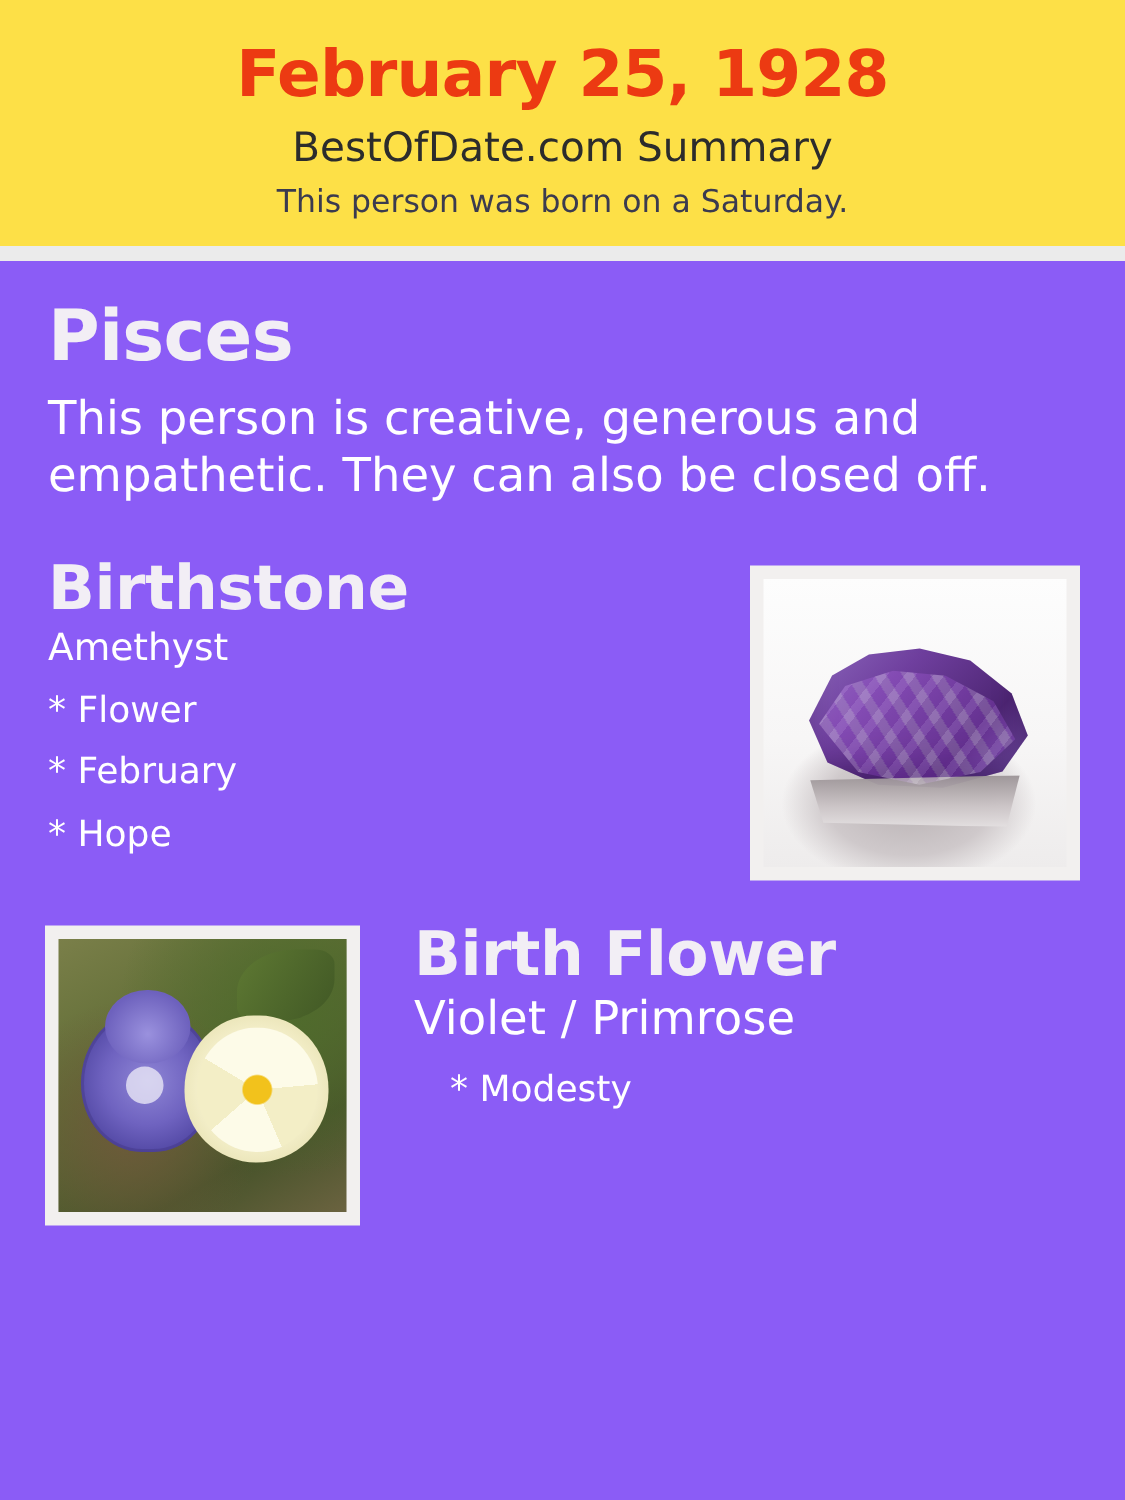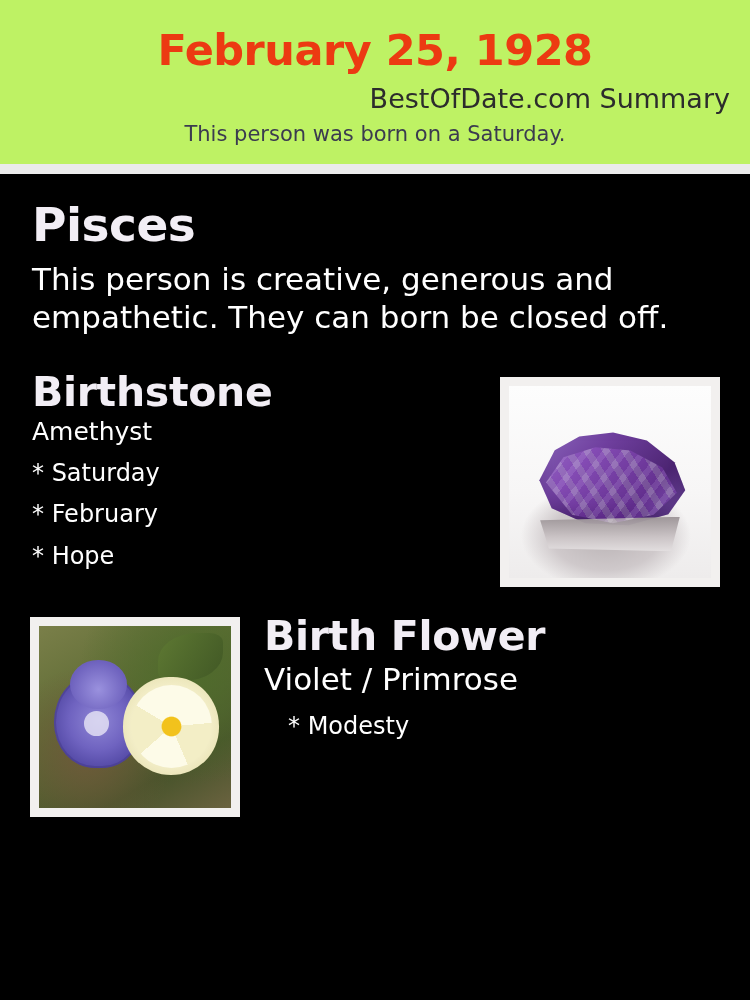--- a/index.html
+++ b/index.html
@@ -17,57 +17,56 @@
   .page {
     width: 750px;
     height: 1000px;
     position: relative;
     display: flex;
     flex-direction: column;
   }
 
   
   .header {
-    background: #bef264;
+    background: #fde047;
     padding: 28px 20px 18px 20px;
     text-align: center;
     box-sizing: border-box;
   }
   .header-date {
     color: #ec3a12;
     font-size: 43px;
     font-weight: bold;
     line-height: 1.05;
     letter-spacing: -0.5px;
     margin: 0 0 10px 0;
     font-family: "DejaVu Sans", sans-serif;
   }
   .header-site {
     color: #2c2c2c;
     font-size: 27px;
     line-height: 1.15;
     margin: 0 0 8px 0;
-    text-align: right;
   }
   .header-sub {
     color: #3b3b4f;
     font-size: 21px;
     line-height: 1.15;
     margin: 0;
   }
 
   .header-divider {
     height: 10px;
     background: #ebebeb;
     width: 100%;
   }
 
   
   .body-panel {
-    background: #000000;
+    background: #8b5cf6;
     flex: 1 1 auto;
     padding: 26px 30px 8px 30px;
     box-sizing: border-box;
     color: #ffffff;
     position: relative;
   }
 
   .zodiac-name {
     font-size: 47px;
     font-weight: bold;
@@ -172,20 +171,21 @@
     background: linear-gradient(180deg, #9b9396 0%, #cbc4c6 60%, #e3dfe0 100%);
     clip-path: polygon(2% 10%, 98% 0%, 92% 100%, 8% 92%);
     opacity: .95;
   }
 
   
   .flower-row {
     display: flex;
     align-items: flex-start;
     justify-content: flex-start;
+    gap: 12px;
   }
   .flower-frame {
     width: 210px;
     height: 200px;
     margin-right: 24px;
     margin-top: 4px;
   }
   .flower-img {
     width: 100%;
     height: 100%;
@@ -293,27 +293,27 @@
     <div class="header-date">February 25, 1928</div>
     <div class="header-site">BestOfDate.com Summary</div>
     <div class="header-sub">This person was born on a Saturday.</div>
   </div>
 
   <div class="header-divider"></div>
 
   <div class="body-panel">
 
     <div class="zodiac-name">Pisces</div>
-    <div class="zodiac-desc">This person is creative, generous and empathetic. They can born be closed off.</div>
+    <div class="zodiac-desc">This person is creative, generous and empathetic. They can also be closed off.</div>
 
     <div class="stone-row">
       <div class="stone-text">
         <div class="section-title">Birthstone</div>
         <div class="section-value">Amethyst</div>
-        <div class="trait">* Saturday</div>
+        <div class="trait">* Flower</div>
         <div class="trait">* February</div>
         <div class="trait">* Hope</div>
       </div>
       <div class="photo-frame stone-frame">
         <div class="stone-img">
           <div class="stone-base"></div>
         </div>
       </div>
     </div>
 

